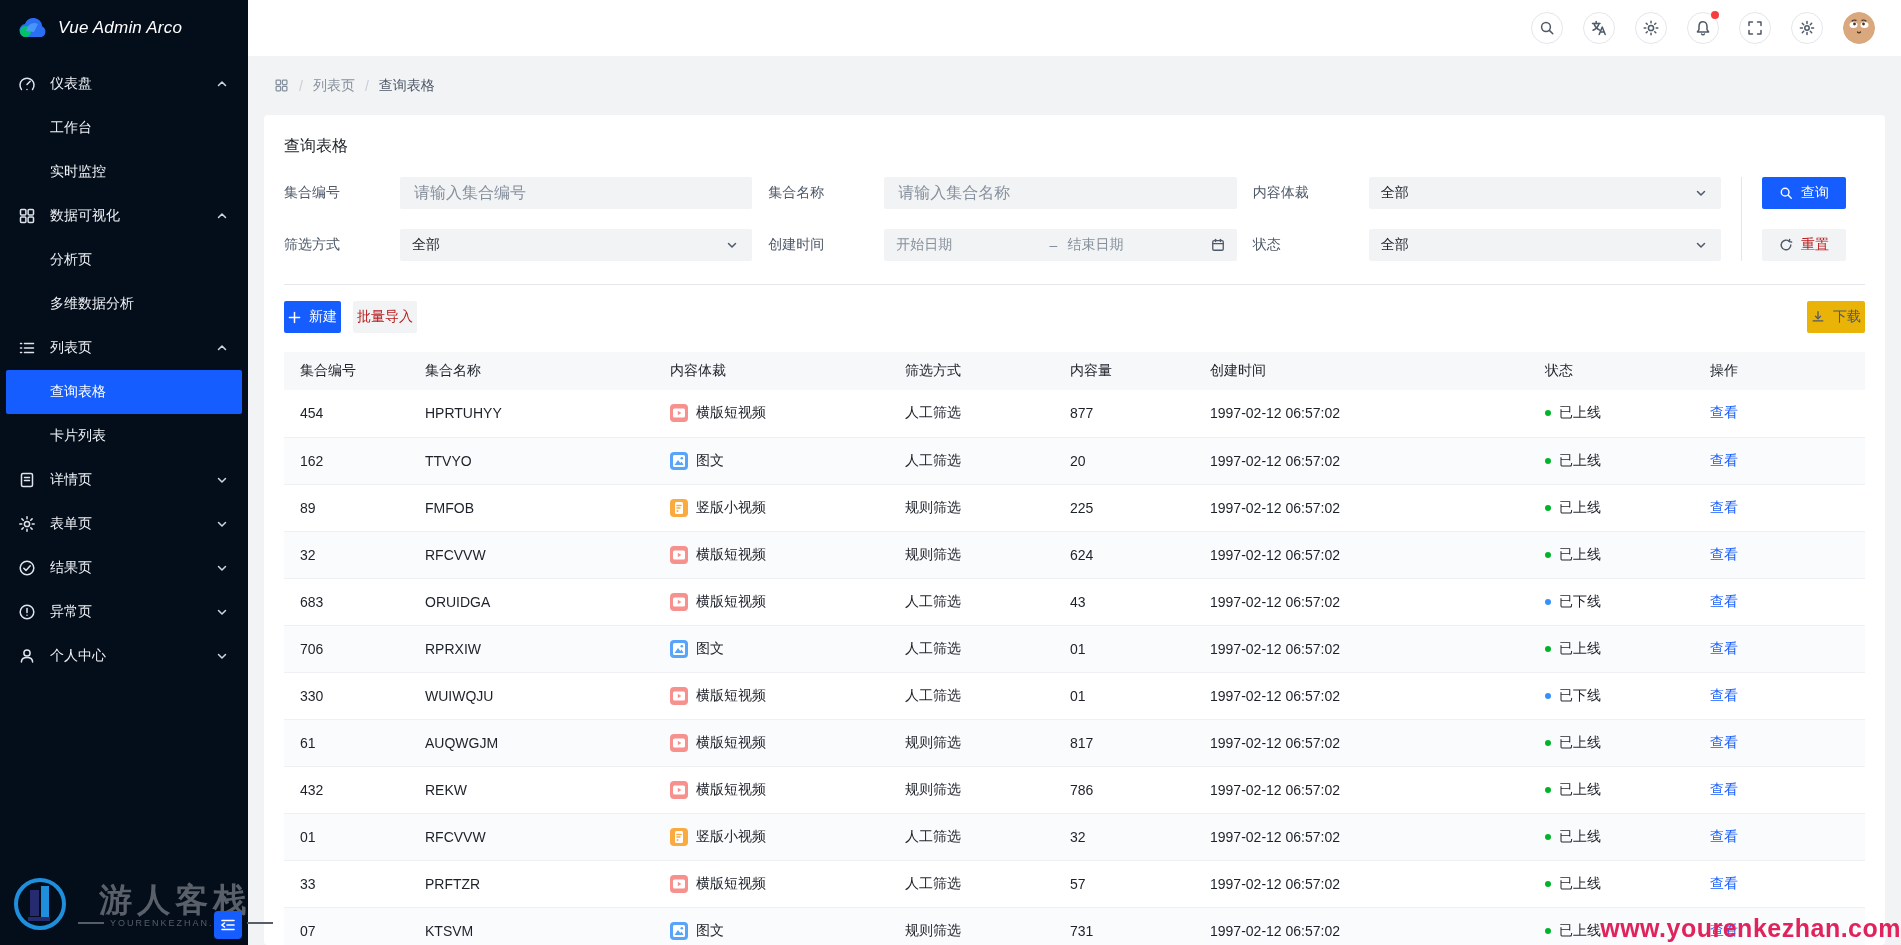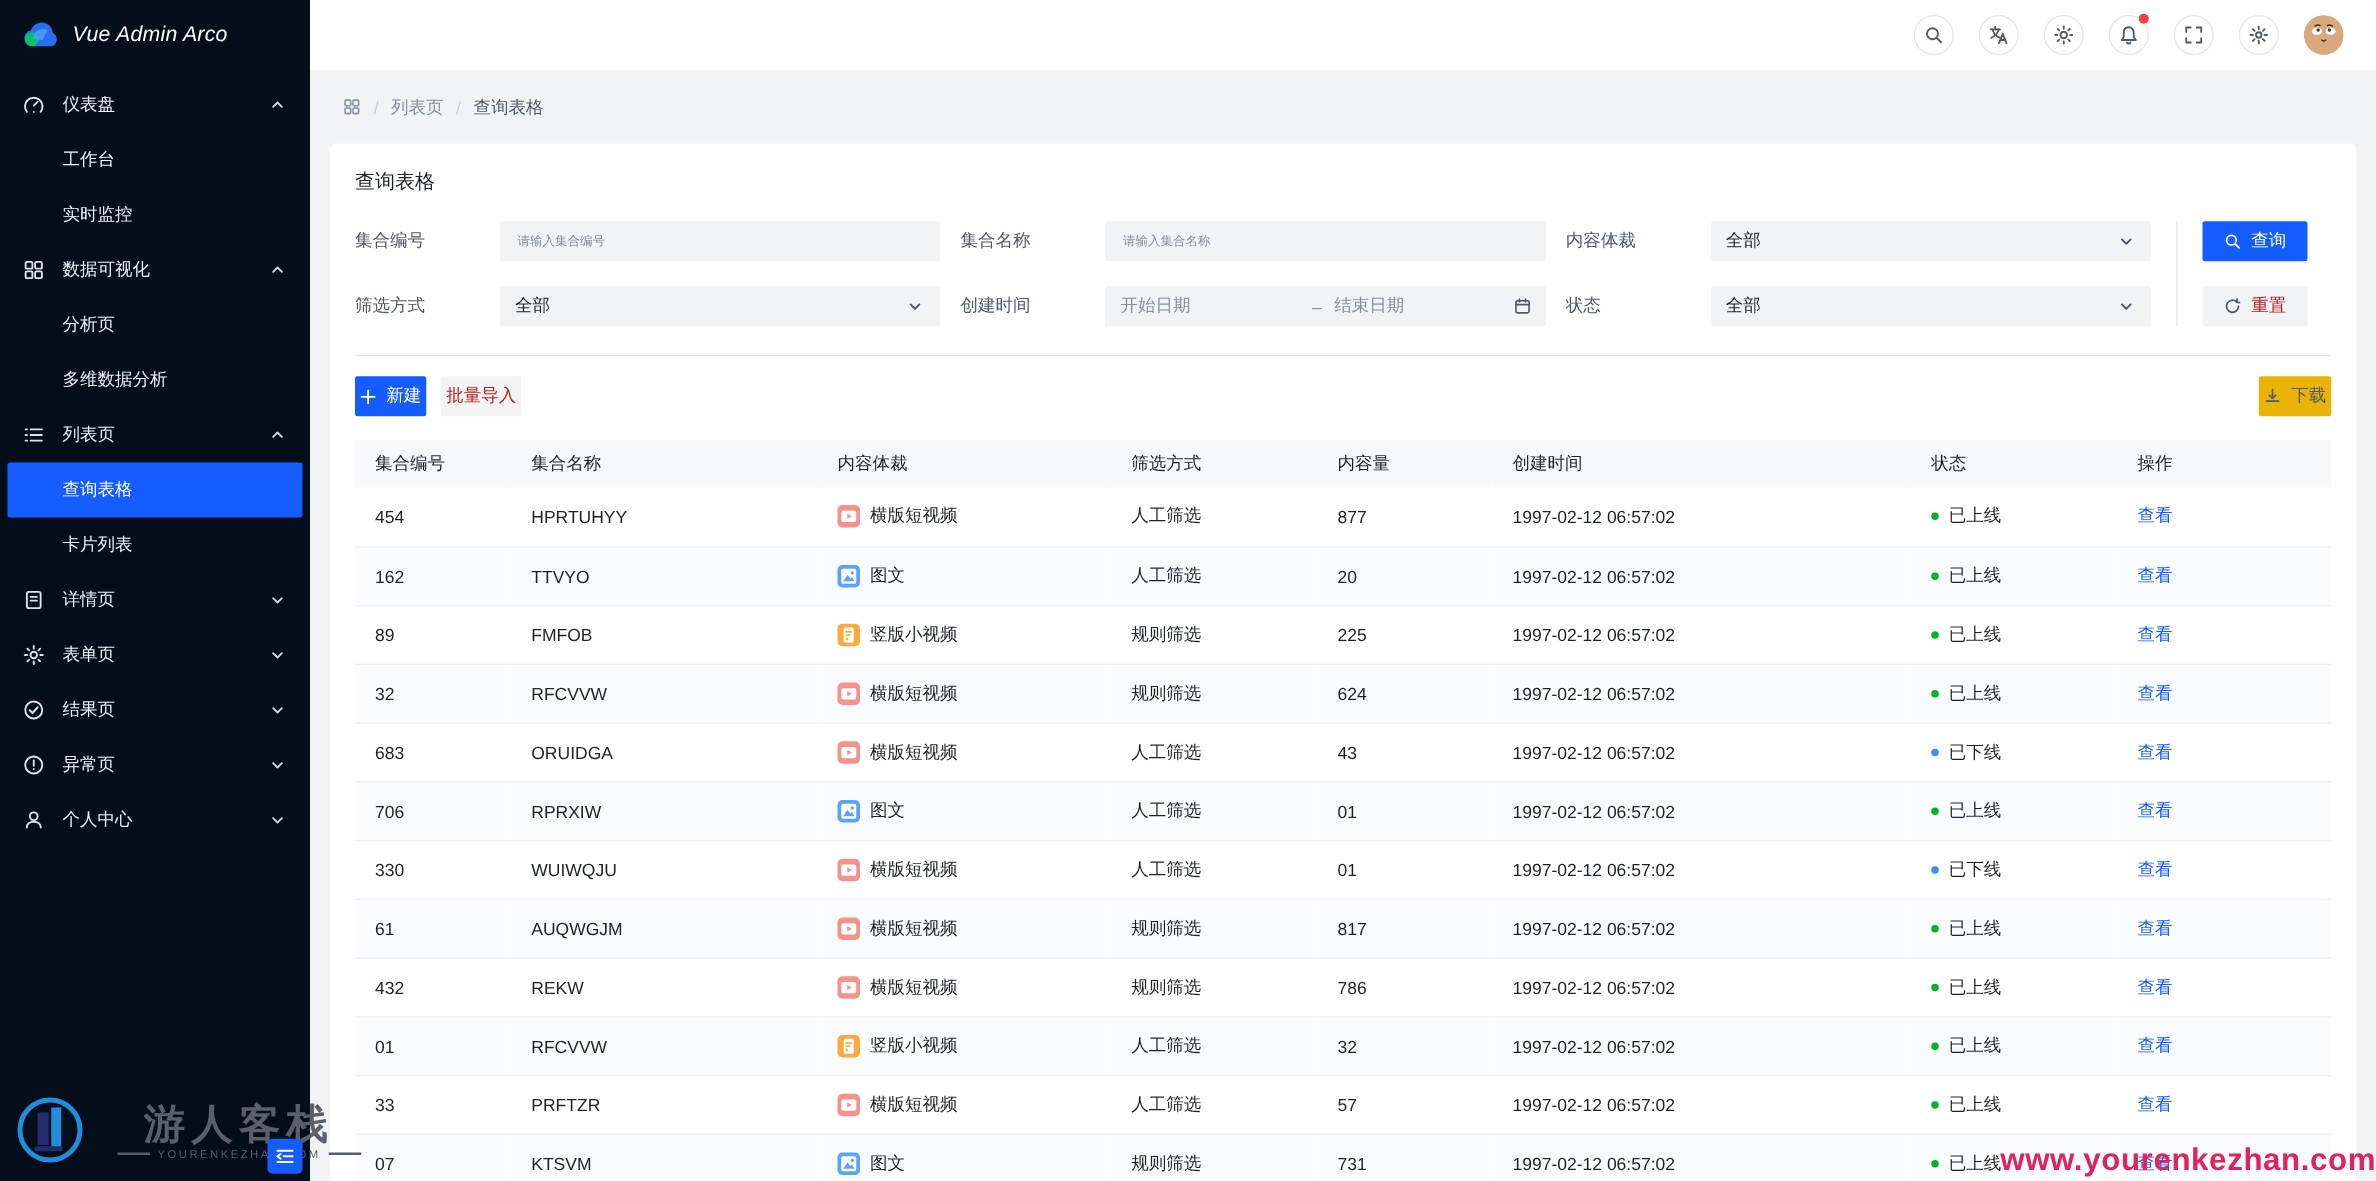--- a/index.html
+++ b/index.html
@@ -16,21 +16,21 @@
   .logo { height:56px; display:flex; align-items:center; gap:10px; padding-left:18px;font-style:italic; }
   .logo-title { color:#ffffff; font-size:17px; letter-spacing:.2px; }
   .menu { padding-top:6px; }
   .menu-item { height:44px; display:flex; align-items:center; margin:0 6px; padding:0 12px;
     border-radius:2px; cursor:pointer; color:#eef1f6; }
   .menu-item .mi-icon { width:18px; height:18px; margin-right:14px; display:flex; align-items:center; justify-content:center; color:#dfe4ec; }
   .menu-item .mi-label { flex:none; }
   .menu-item .mi-chevron { margin-left:auto; width:14px; height:14px; color:#cfd6e0; display:flex; align-items:center; }
   .menu-item.child { padding-left:44px; }
   .menu-item.active { background:#165dff; color:#fff; }
-  .sidebar-watermark { position:absolute; left:12px; bottom:10px; display:flex; align-items:center; gap:26px; pointer-events:none; }
+  .sidebar-watermark { position:absolute; left:12px; bottom:10px; display:flex; align-items:center; gap:10px; pointer-events:none; }
   .swm-text { display:flex; flex-direction:column; align-items:center; }
   .swm-title { font-family:"Liberation Serif","DejaVu Serif",serif; font-size:33px; font-weight:bold; color:#5a6069; letter-spacing:5px; line-height:1.05; }
   .swm-sub { font-size:9px; color:#575d66; letter-spacing:2px; display:flex; align-items:center; gap:6px; }
   .swm-sub:before,.swm-sub:after { content:""; width:26px; height:2px; background:#575d66; }
   .collapse-btn { position:absolute; right:6px; bottom:6px; width:28px; height:28px; border-radius:4px;
     background:#165dff; display:flex; align-items:center; justify-content:center; color:#fff; cursor:pointer; }
 
   
   .main { flex:1; display:flex; flex-direction:column; min-width:0; }
   .navbar { height:56px; background:#fff; display:flex; align-items:center; justify-content:flex-end; gap:20px; padding-right:26px; }
@@ -47,21 +47,21 @@
 
   .card { background:#fff; border-radius:4px; padding:20px; height:830px; overflow:hidden; }
   .card-title { font-size:16px; font-weight:500; color:#1d2129; height:22px; line-height:22px; margin-bottom:20px; }
 
   
   .filter-bar { display:flex; align-items:stretch; }
   .filter-grid { flex:1; display:grid; grid-template-columns:1fr 1fr 1fr; column-gap:16px; row-gap:20px; }
   .field { display:flex; align-items:center; }
   .field-label { width:116px; flex:none; color:#4e5969; }
   .control { flex:1; height:32px; background:#f2f3f5; border-radius:2px; display:flex; align-items:center; padding:0 12px; cursor:pointer; }
-  .control input { border:none; outline:none; background:transparent; width:100%; font-size:10px; font-family:inherit; color:#1d2129; }
+  .control input { border:none; outline:none; background:transparent; width:100%; font-size:16px; font-family:inherit; color:#1d2129; }
   .control input::placeholder { color:#86909c; }
   .control .sel-value { flex:1; color:#1d2129; }
   .control .ctl-icon { color:#4e5969; width:14px; height:14px; display:flex; align-items:center; }
   .range .ph { color:#86909c; flex:1; }
   .range .dash { color:#86909c; margin:0 10px; flex:none; }
   .filter-actions { flex:none; width:124px; margin-left:20px; padding-left:20px; border-left:1px solid #e5e6eb;
     display:flex; flex-direction:column; gap:20px; }
   .btn { height:32px; border:none; border-radius:2px; font-size:14px; font-family:inherit; display:inline-flex;
     align-items:center; justify-content:center; gap:8px; cursor:pointer; padding:0 4px; }
   .btn-primary { background:#165dff; color:#fff; }

